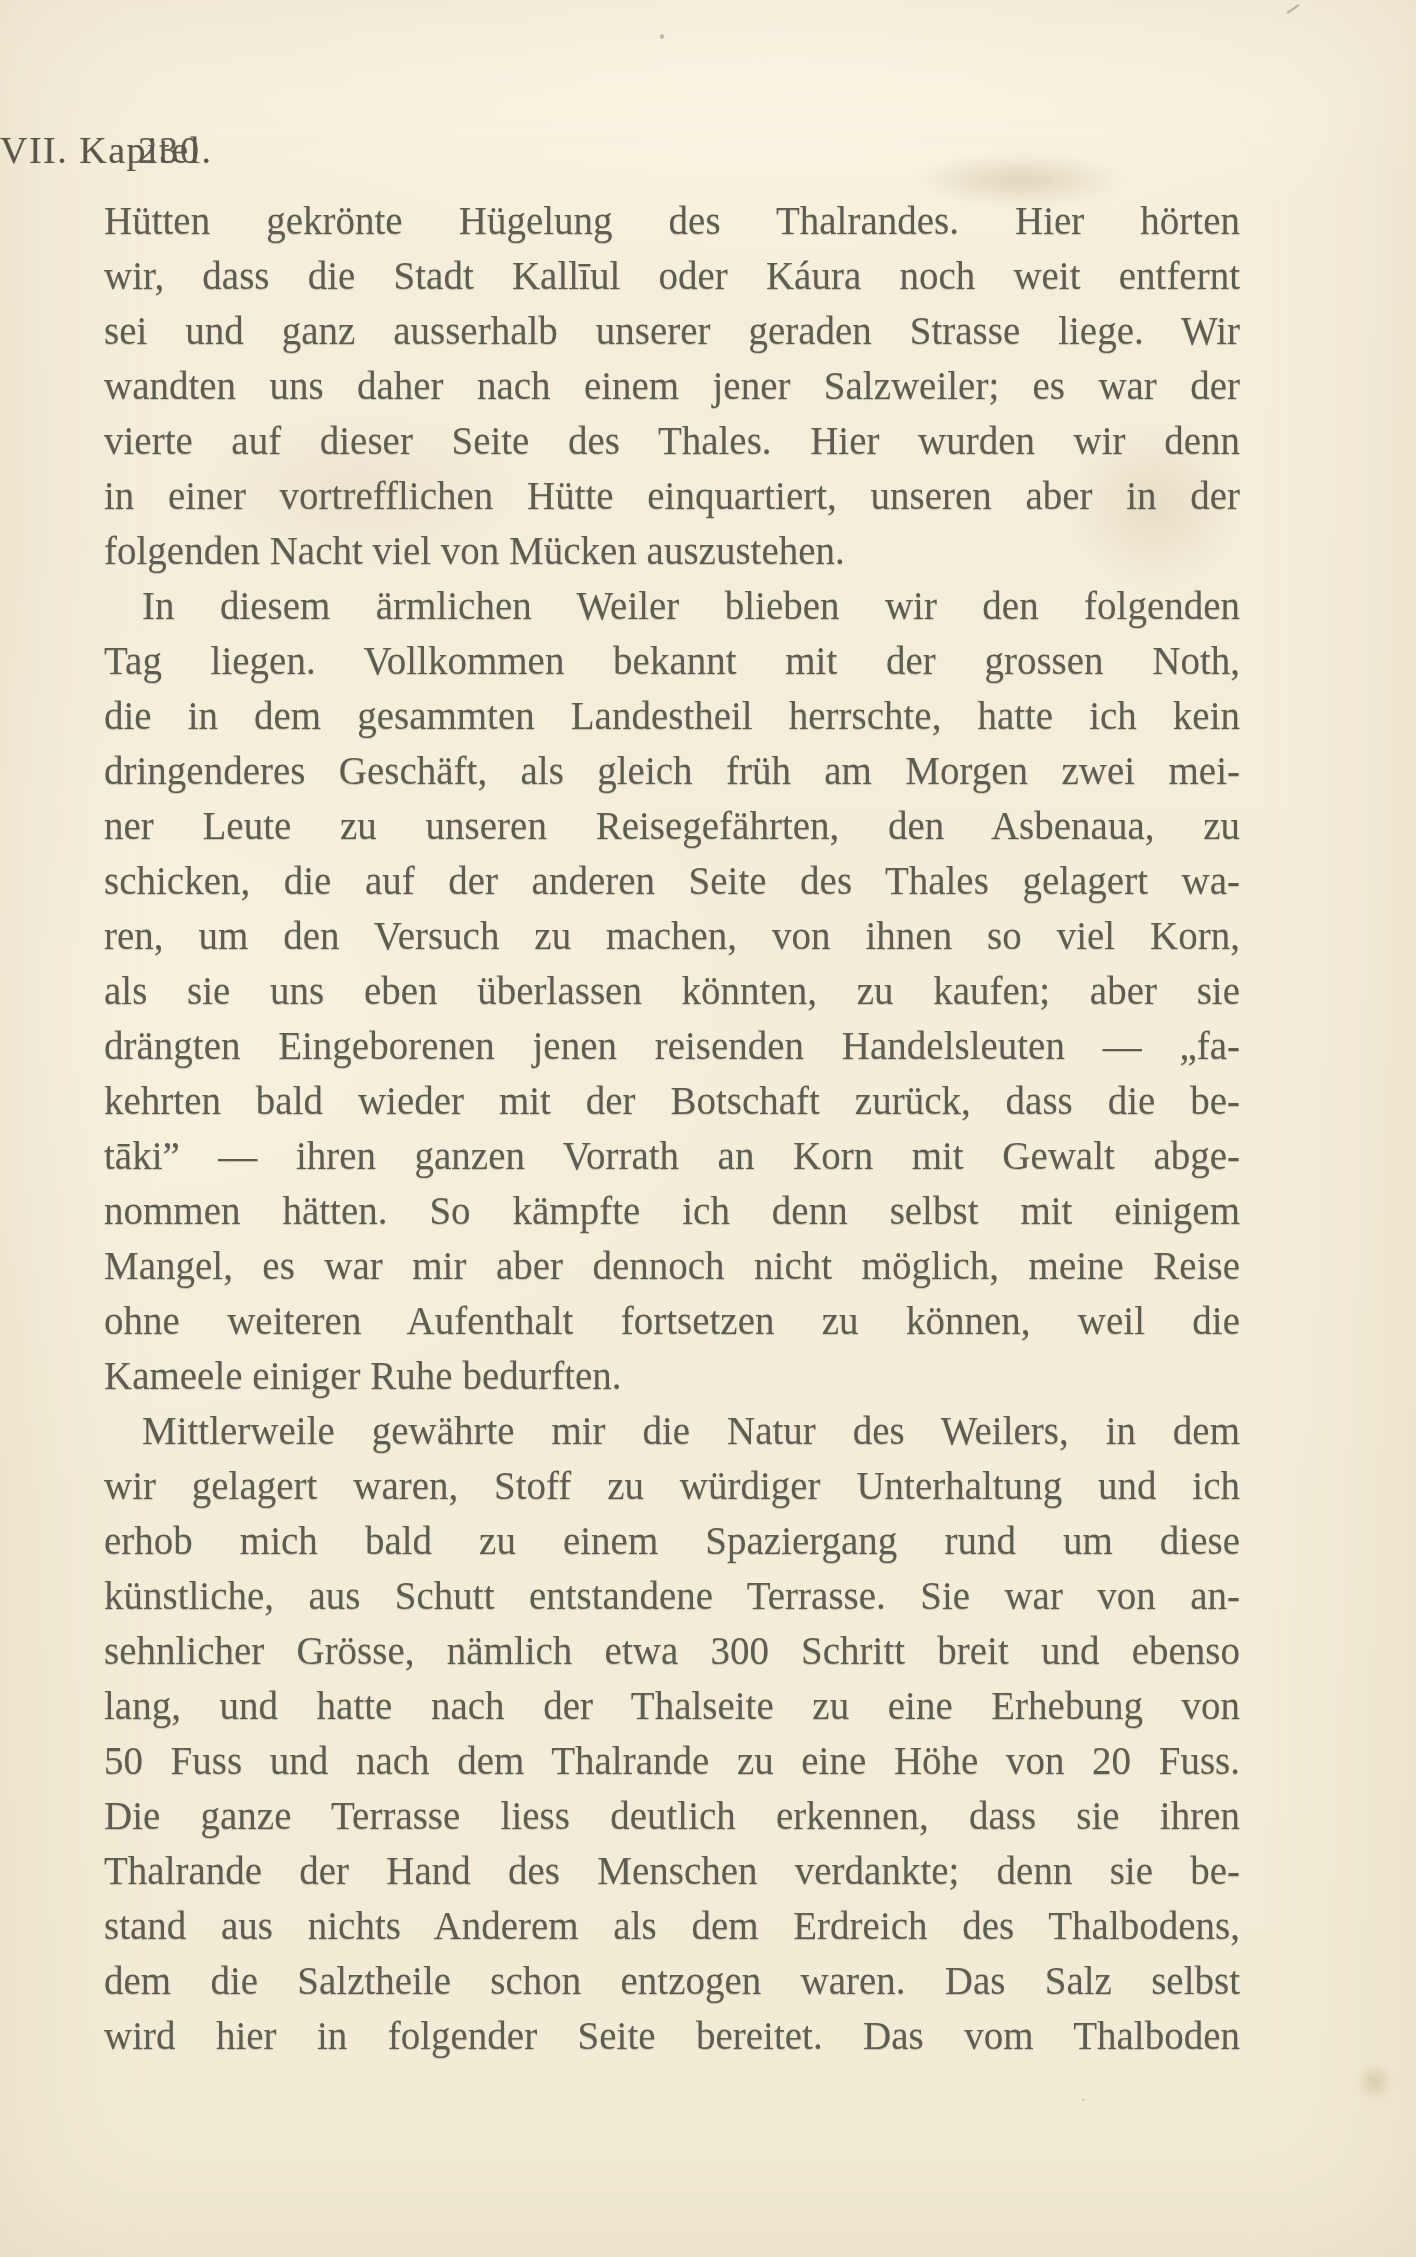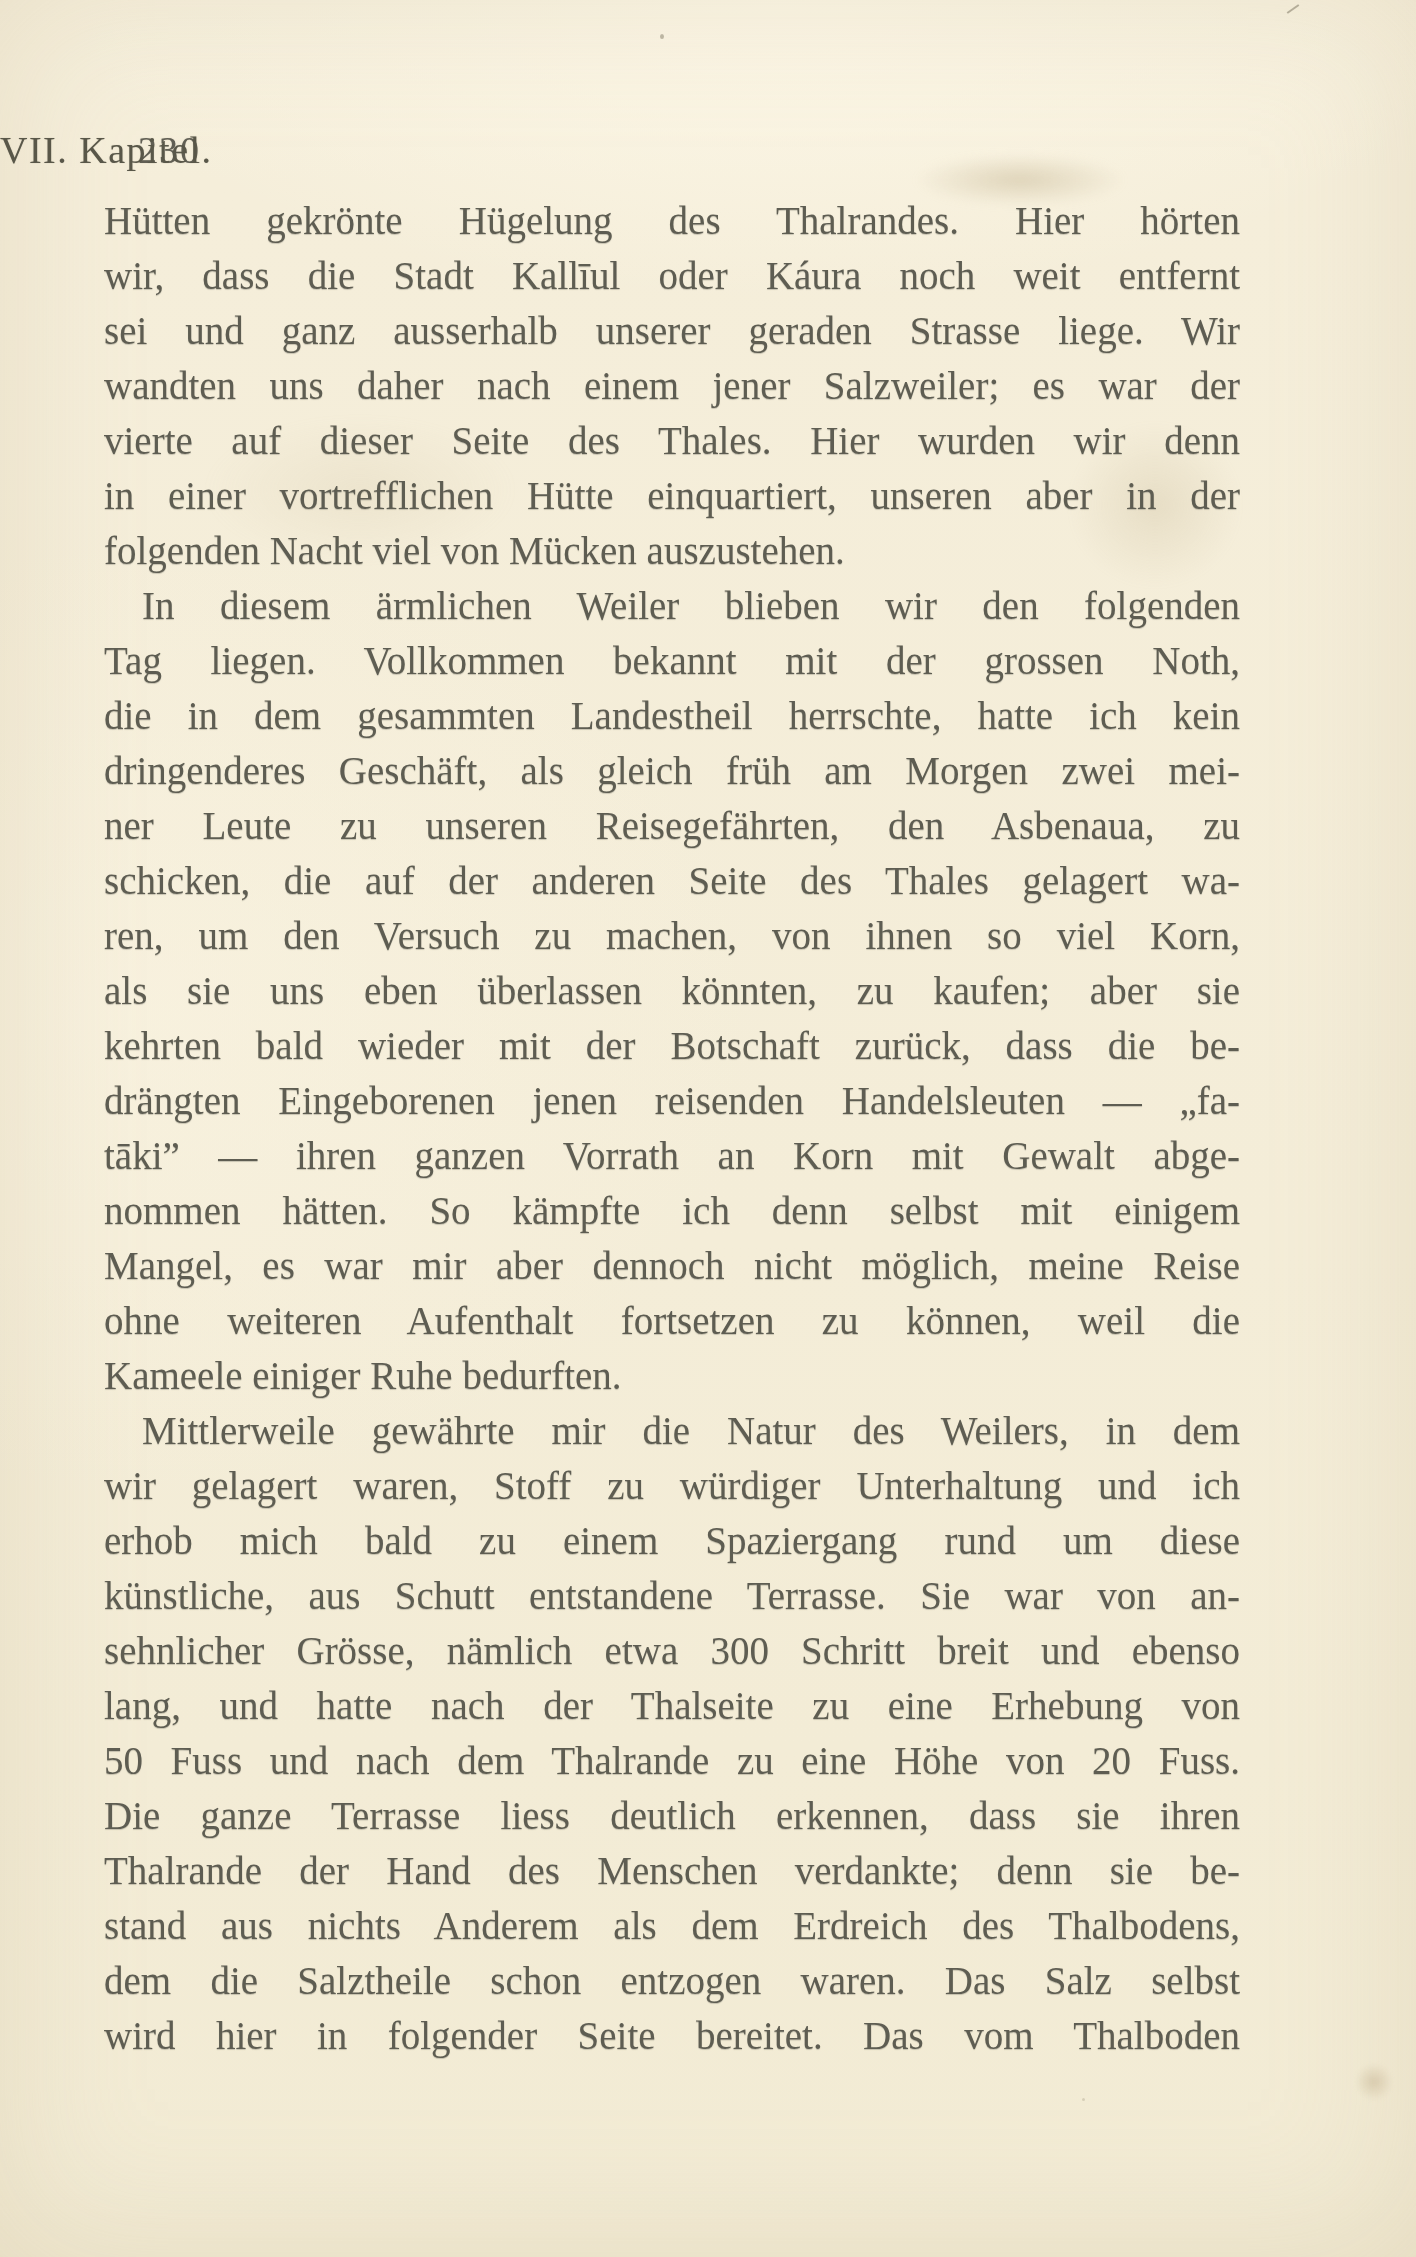--- a/index.html
+++ b/index.html
@@ -124,22 +124,22 @@
       <div class="line">in einer vortrefflichen Hütte einquartiert, unseren aber in der</div>
       <div class="line para-end">folgenden Nacht viel von Mücken auszustehen.</div>
       <div class="line indent">In diesem ärmlichen Weiler blieben wir den folgenden</div>
       <div class="line">Tag liegen.  Vollkommen bekannt mit der grossen Noth,</div>
       <div class="line">die in dem gesammten Landestheil herrschte, hatte ich kein</div>
       <div class="line">dringenderes Geschäft, als gleich früh am Morgen zwei mei-</div>
       <div class="line">ner Leute zu unseren Reisegefährten, den Asbenaua, zu</div>
       <div class="line">schicken, die auf der anderen Seite des Thales gelagert wa-</div>
       <div class="line">ren, um den Versuch zu machen, von ihnen so viel Korn,</div>
       <div class="line">als sie uns eben überlassen könnten, zu kaufen; aber sie</div>
+      <div class="line">drängten Eingeborenen jenen reisenden Handelsleuten — „fa-</div>
       <div class="line">kehrten bald wieder mit der Botschaft zurück, dass die be-</div>
-      <div class="line">drängten Eingeborenen jenen reisenden Handelsleuten — „fa-</div>
       <div class="line">tāki” — ihren ganzen Vorrath an Korn mit Gewalt abge-</div>
       <div class="line">nommen hätten.  So kämpfte ich denn selbst mit einigem</div>
       <div class="line">Mangel, es war mir aber dennoch nicht möglich, meine Reise</div>
       <div class="line">ohne weiteren Aufenthalt fortsetzen zu können, weil die</div>
       <div class="line para-end">Kameele einiger Ruhe bedurften.</div>
       <div class="line indent">Mittlerweile gewährte mir die Natur des Weilers, in dem</div>
       <div class="line">wir gelagert waren, Stoff zu würdiger Unterhaltung und ich</div>
       <div class="line">erhob mich bald zu einem Spaziergang rund um diese</div>
       <div class="line">künstliche, aus Schutt entstandene Terrasse.  Sie war von an-</div>
       <div class="line">sehnlicher Grösse, nämlich etwa 300 Schritt breit und ebenso</div>

